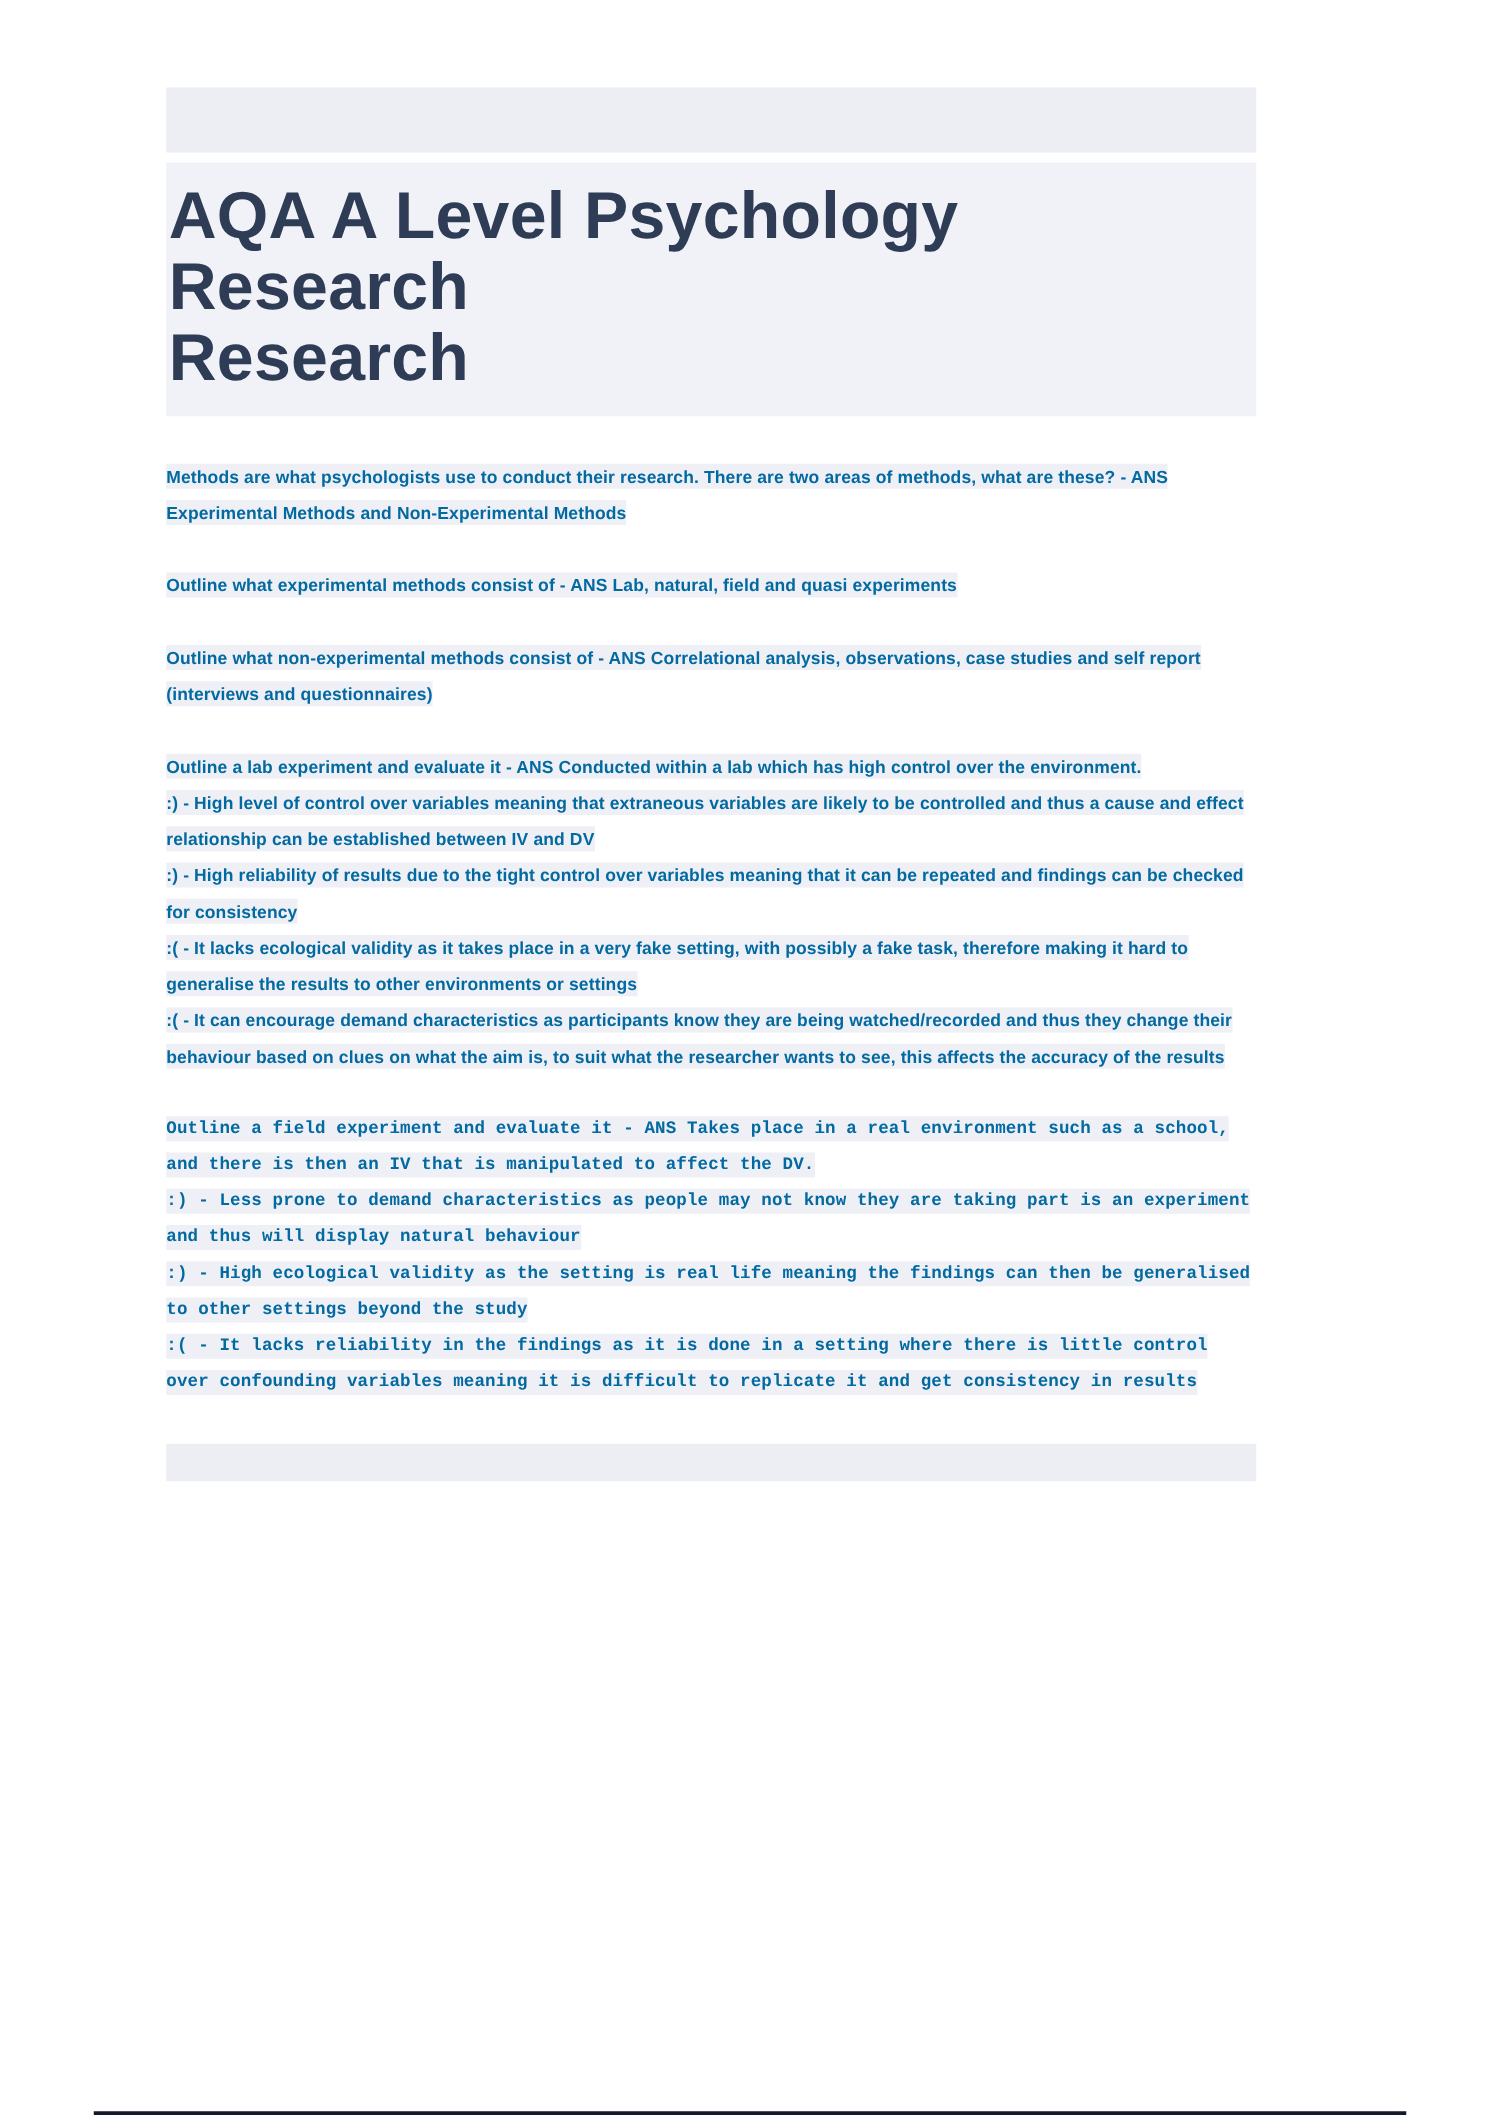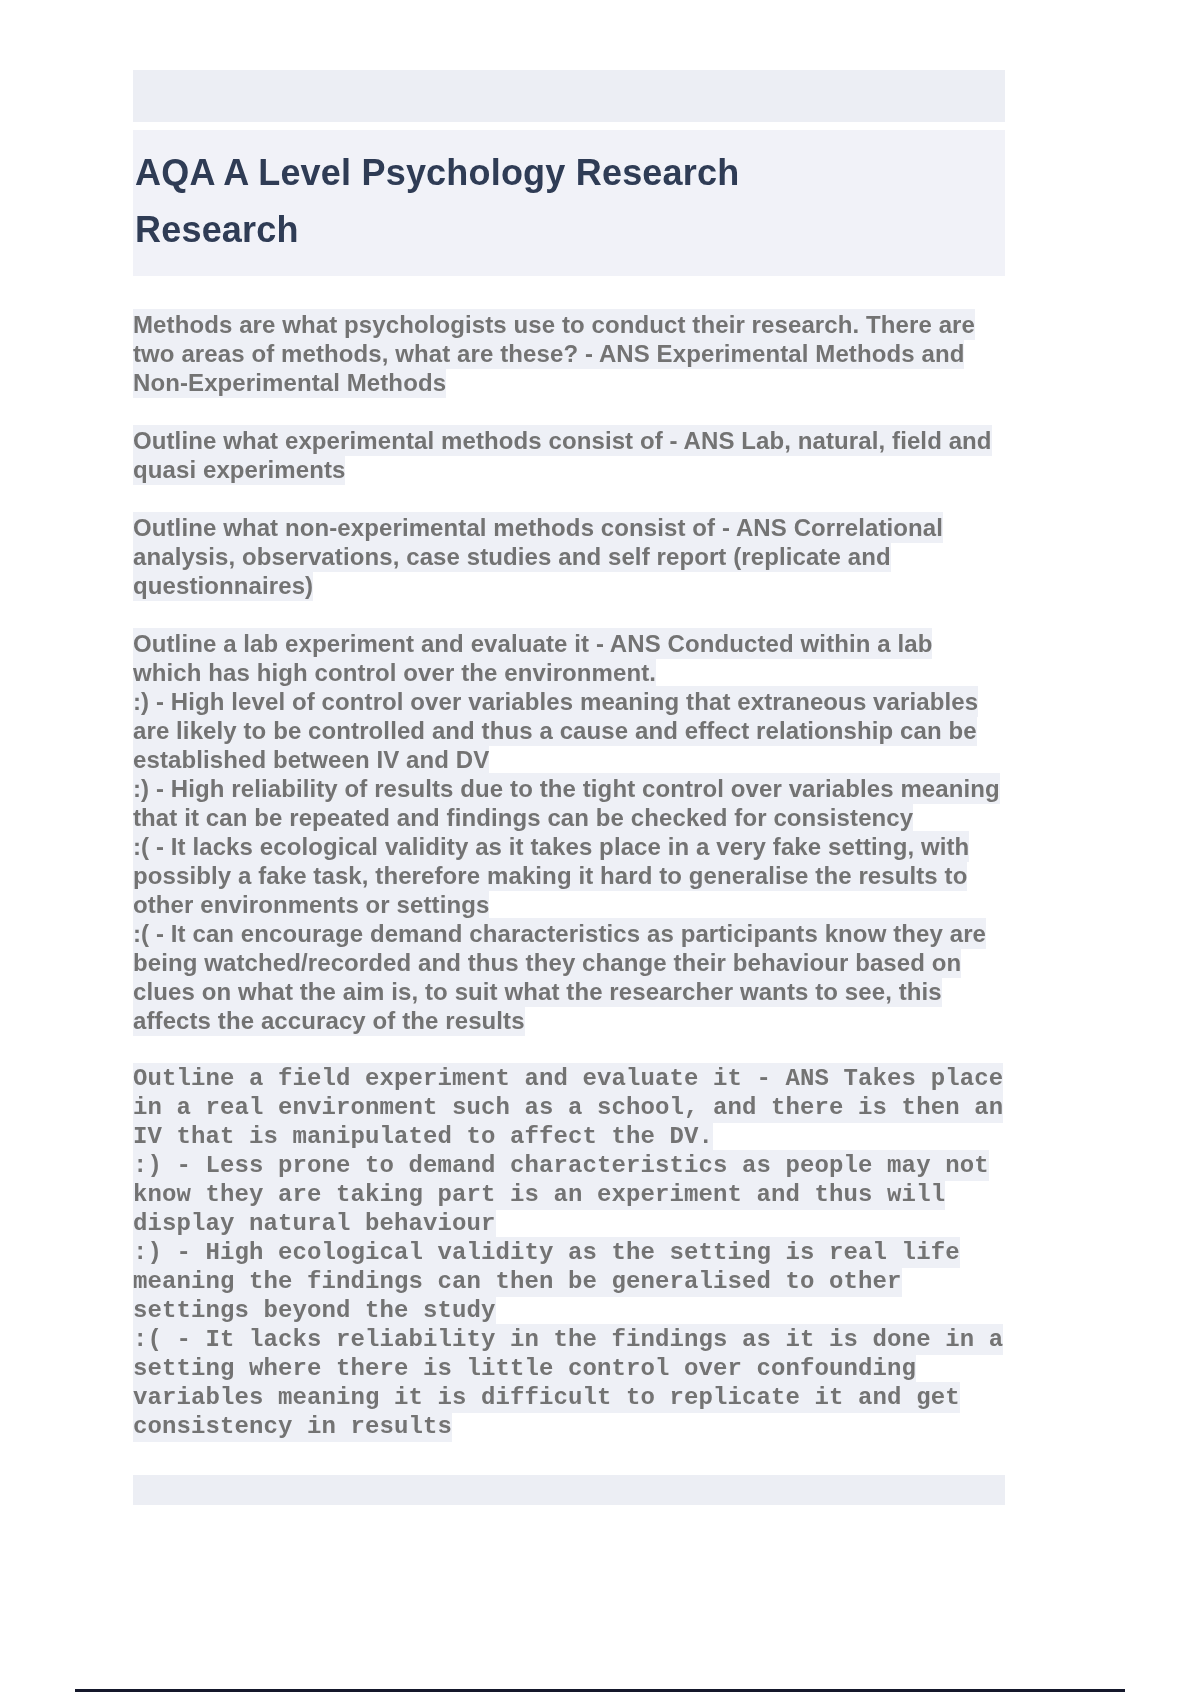--- a/index.html
+++ b/index.html
@@ -28,34 +28,34 @@
   .top-banner {
     margin-top: 70px;
     height: 52px;
     background: #eceef4;
   }
   h1.title {
     margin: 8px 0 0 0;
     padding: 14px 6px 18px 2px;
     background: #f1f2f8;
     color: #2f3c55;
-    font-size: 36px;
+    font-size: 53px;
     line-height: 57px;
     font-weight: 700;
     letter-spacing: 0.2px;
   }
   .body-text {
     margin-top: 34px;
   }
   p.para {
     margin: 0 0 29px 0;
-    font-size: 24px;
+    font-size: 14px;
     line-height: 29px;
     font-weight: 700;
-    color: #737373;
+    color: #0369a1;
     letter-spacing: 0.1px;
   }
   p.para:last-child {
     margin-bottom: 0;
     font-family: Liberation Mono, monospace;
   }
   .hl {
     background: #eef0f6;
     padding: 2px 0;
     -webkit-box-decoration-break: clone;
@@ -84,21 +84,21 @@
     <div class="top-banner"></div>
 
     <h1 class="title"><span>AQA A Level Psychology Research</span><br><span>Research</span></h1>
 
     <div class="body-text">
 
       <p class="para"><span class="hl">Methods are what psychologists use to conduct their research. There are two areas of methods, what are these? -  ANS Experimental Methods and Non-Experimental Methods</span></p>
 
       <p class="para"><span class="hl">Outline what experimental methods consist of -  ANS Lab, natural, field and quasi experiments</span></p>
 
-      <p class="para"><span class="hl">Outline what non-experimental methods consist of -  ANS Correlational analysis, observations, case studies and self report (replicate and questionnaires)</span></p>
+      <p class="para"><span class="hl">Outline what non-experimental methods consist of -  ANS Correlational analysis, observations, case studies and self report (interviews and questionnaires)</span></p>
 
       <p class="para"><span class="hl">Outline a lab experiment and evaluate it -  ANS Conducted within a lab which has high control over the environment.</span><br><span class="hl">:) - High level of control over variables meaning that extraneous variables are likely to be controlled and thus a cause and effect relationship can be established between IV and DV</span><br><span class="hl">:) - High reliability of results due to the tight control over variables meaning that it can be repeated and findings can be checked for consistency</span><br><span class="hl">:( - It lacks ecological validity as it takes place in a very fake setting, with possibly a fake task, therefore making it hard to generalise the results to other environments or settings</span><br><span class="hl">:( - It can encourage demand characteristics as participants know they are being watched/recorded and thus they change their behaviour based on clues on what the aim is, to suit what the researcher wants to see, this affects the accuracy of the results</span></p>
 
       <p class="para"><span class="hl">Outline a field experiment and evaluate it -  ANS Takes place in a real environment such as a school, and there is then an IV that is manipulated to affect the DV.</span><br><span class="hl">:) - Less prone to demand characteristics as people may not know they are taking part is an experiment and thus will display natural behaviour</span><br><span class="hl">:) - High ecological validity as the setting is real life meaning the findings can then be generalised to other settings beyond the study</span><br><span class="hl">:( - It lacks reliability in the findings as it is done in a setting where there is little control over confounding variables meaning it is difficult to replicate it and get consistency in results</span></p>
 
     </div>
 
     <div class="bottom-band"></div>
 
   </div>

